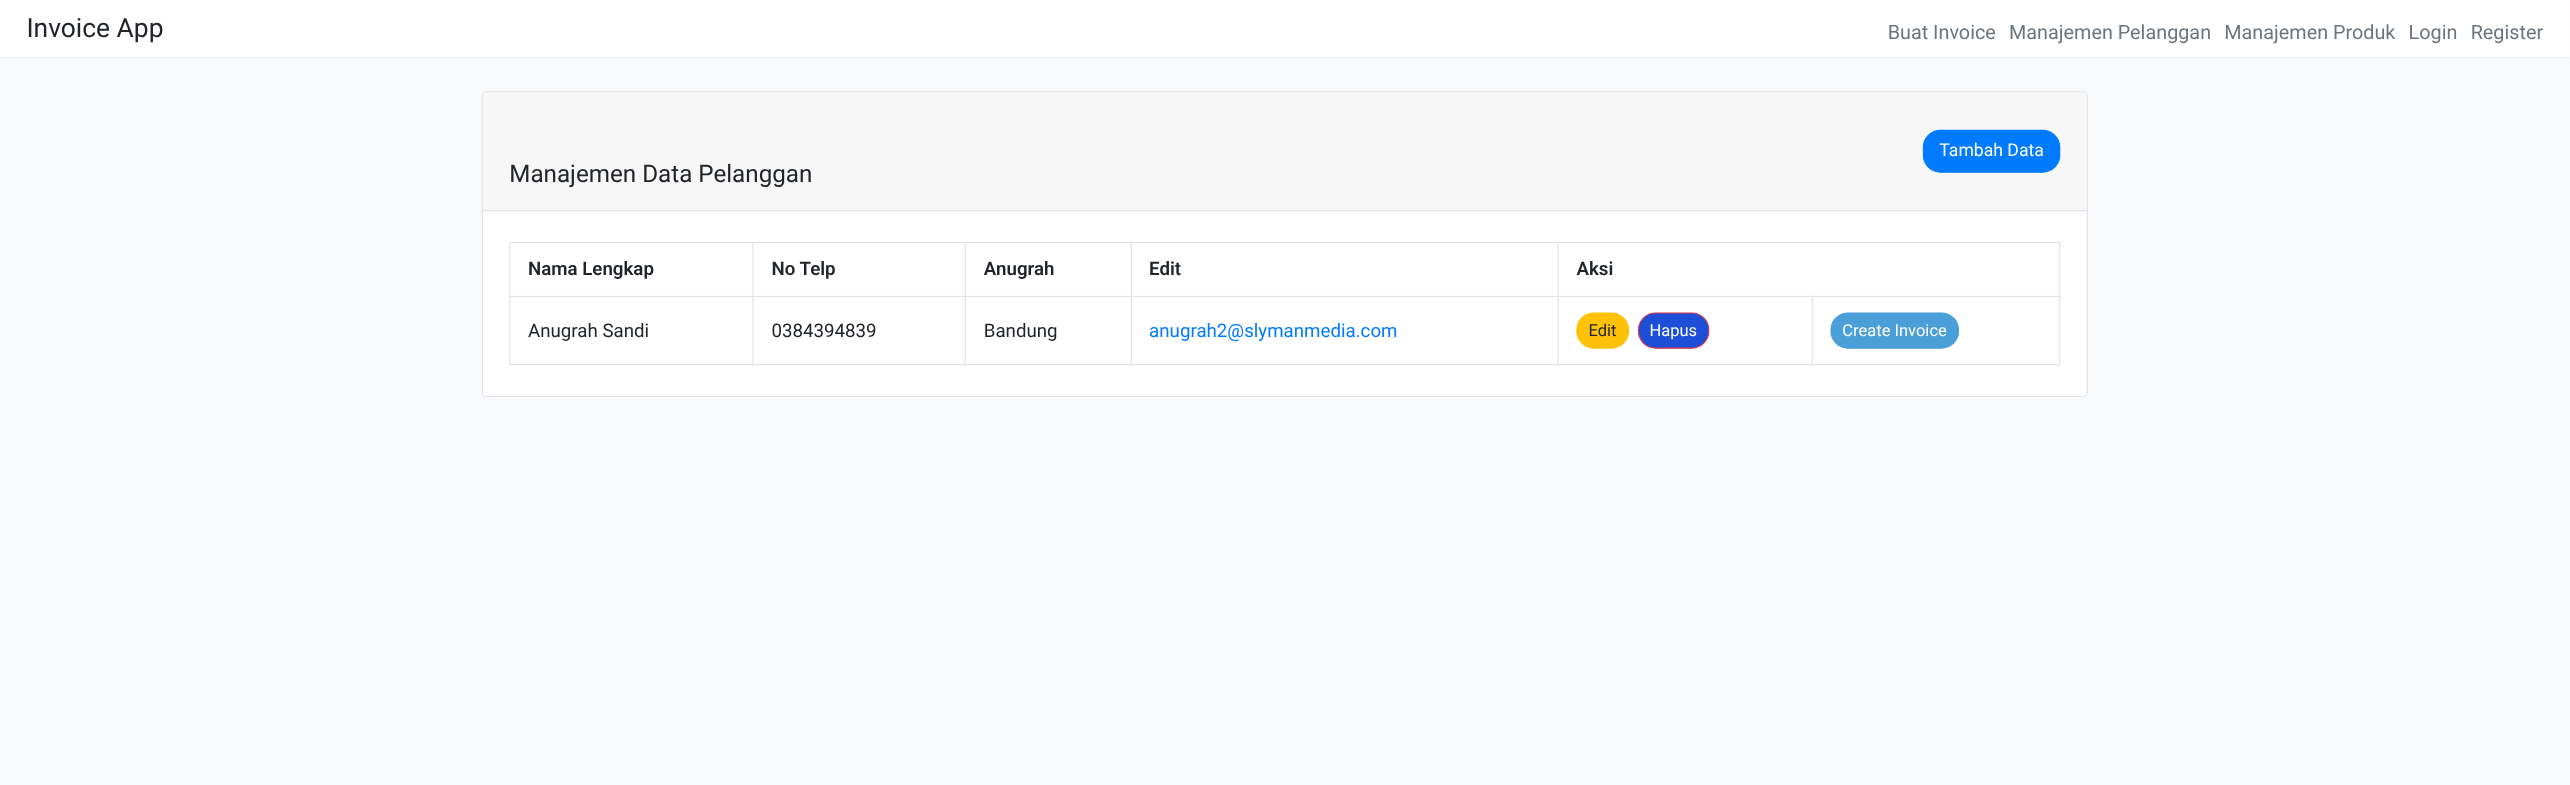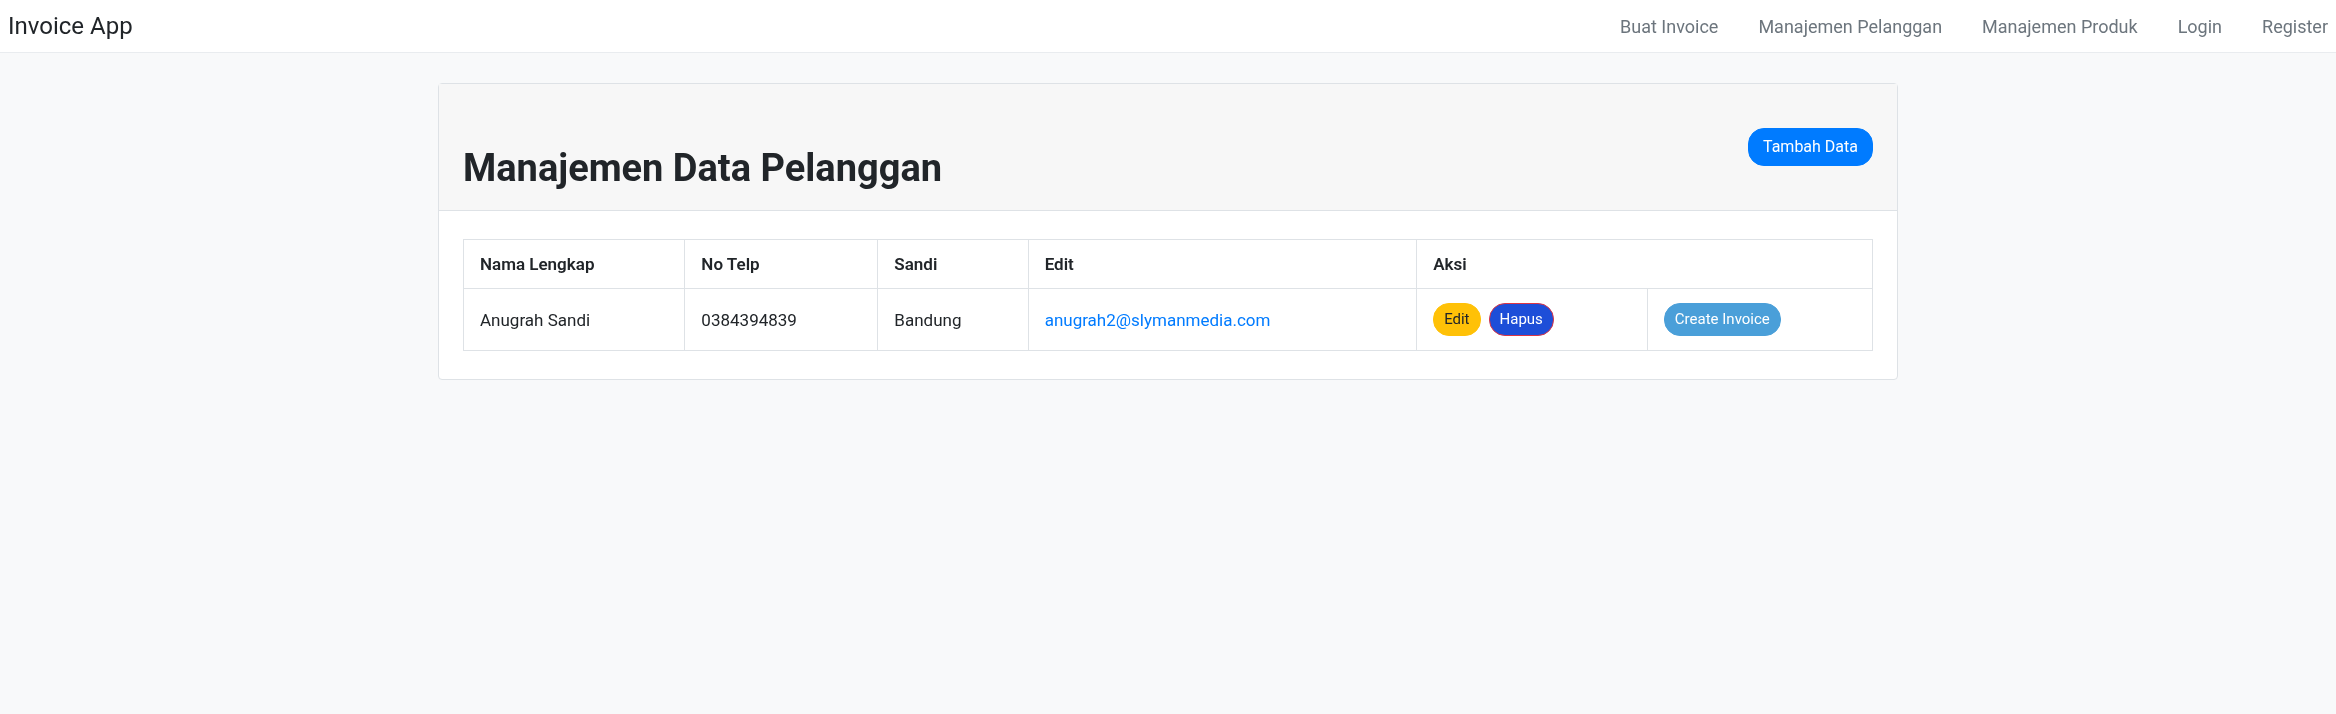--- a/index.html
+++ b/index.html
@@ -9,35 +9,35 @@
     }
     body {
       font-family: -apple-system, BlinkMacSystemFont, "Segoe UI", Roboto, "Helvetica Neue", Arial, sans-serif;
       font-size: 16px;
       color: #212529;
       background: #f8f9fa;
     }
     .navbar {
       background: #fff;
       border-bottom: 1px solid #e9ecef;
-      padding: 12px 8px;
+      padding: 12px 24px;
       display: flex;
       justify-content: space-between;
-      align-items: center;
+      align-items: flex-end;
     }
     .navbar-brand {
       font-size: 24px;
       font-weight: 400;
       color: #212529;
       text-decoration: none;
     }
     .navbar-nav {
       display: flex;
       list-style: none;
-      gap: 40px;
+      gap: 12px;
     }
     .nav-link {
       color: #6c757d;
       text-decoration: none;
       font-size: 18px;
     }
     .container {
       max-width: 1500px;
       margin: 0 auto;
       padding: 30px 20px;
@@ -49,22 +49,22 @@
     }
     .card-header {
       background: #f7f7f7;
       border-bottom: 1px solid #dee2e6;
       padding: 20px 24px;
       display: flex;
       justify-content: space-between;
       align-items: center;
     }
     .card-title {
-      font-size: 38px;
-      font-weight: 700;
+      font-size: 22px;
+      font-weight: 400;
       color: #212529;
       margin-top: 42px;
     }
     .card-body {
       padding: 28px 24px;
     }
     .btn {
       display: inline-block;
       border: 1px solid transparent;
       border-radius: 16px;
@@ -149,21 +149,21 @@
     <div class="card-header">
       <h2 class="card-title">Manajemen Data Pelanggan</h2>
       <button class="btn btn-primary">Tambah Data</button>
     </div>
     <div class="card-body">
       <table class="table">
         <thead>
           <tr>
             <th>Nama Lengkap</th>
             <th>No Telp</th>
-            <th>Sandi</th>
+            <th>Anugrah</th>
             <th>Edit</th>
             <th colspan="2">Aksi</th>
           </tr>
         </thead>
         <tbody>
           <tr>
             <td>Anugrah Sandi</td>
             <td>0384394839</td>
             <td>Bandung</td>
             <td>

